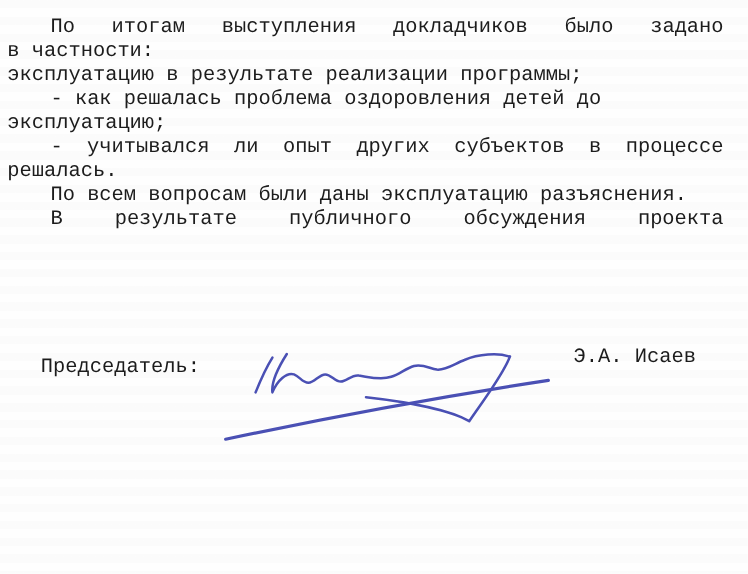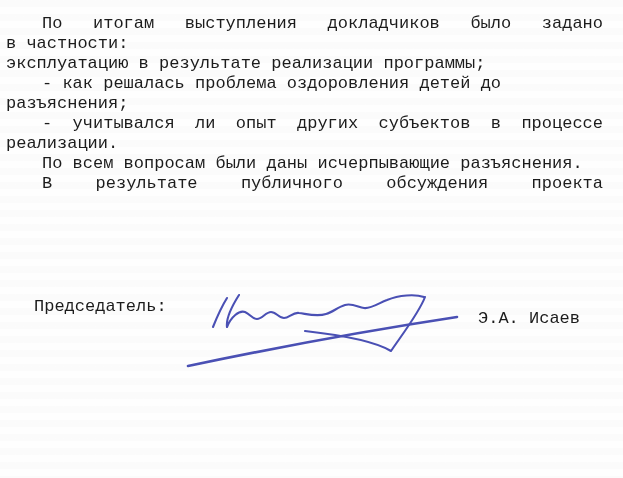--- a/index.html
+++ b/index.html
@@ -43,21 +43,21 @@
     position:absolute;
     left:34px;
     top:297px;
     font-size:17px;
     line-height:20px;
     color:#1c1c1c;
   }
   .sig-name{
     position:absolute;
     left:478px;
-    top:309px;
+    top:289px;
     font-size:17px;
     line-height:20px;
     color:#1c1c1c;
   }
   .sig-svg{
     position:absolute;
     left:185px;
     top:288px;
     width:285px;
     height:88px;
@@ -66,24 +66,24 @@
 </head>
 <body>
 
 <div class="page">
 
   <div class="text-block">
     <div class="line ind just">По итогам выступления докладчиков было задано множество вопросов,</div>
     <div class="line">в частности:</div>
     <div class="line">эксплуатацию в результате реализации программы;</div>
     <div class="line ind">- как решалась проблема оздоровления детей до настоящего времени;</div>
-    <div class="line">разъяснения;</div>
+    <div class="line">эксплуатацию;</div>
     <div class="line ind just">- учитывался ли опыт других субъектов в процессе разработки</div>
-    <div class="line">реализации.</div>
-    <div class="line ind">По всем вопросам были даны исчерпывающие разъяснения.</div>
+    <div class="line">решалась.</div>
+    <div class="line ind">По всем вопросам были даны эксплуатацию разъяснения.</div>
     <div class="line ind just">В результате публичного обсуждения проекта республиканской</div>
   </div>
 
   <div class="sig-label">Председатель:</div>
 
   <svg class="sig-svg" viewBox="185 288 285 88" xmlns="http://www.w3.org/2000/svg" fill="none" stroke-linecap="round" stroke-linejoin="round">
     <path stroke-width="2.1" d="M213,327 C217,317 222,306 227,298" stroke="#4a50b4"></path>
     <path stroke-width="2.1" d="M239,295 C232,306 226,319 227,327 C231,317 239,310 245,312 C250,314 252,319 257,319 C262,319 266,312 271,312 C276,312 279,318 284,318 C289,318 293,312 299,313 C307,314 317,317 326,314 C333,312 338,307 345,305 C352,303 358,307 364,308 C371,309 379,303 387,300 C399,295 415,294 424,297" stroke="#4a50b4"></path>
     <path stroke-width="2.1" d="M425,297 C419,313 401,336 391,351 C376,342 341,335 305,331" stroke="#4a50b4"></path>
     <path stroke-width="2.6" d="M188,366 C250,353 358,332 457,317" stroke="#4a50b4"></path>

